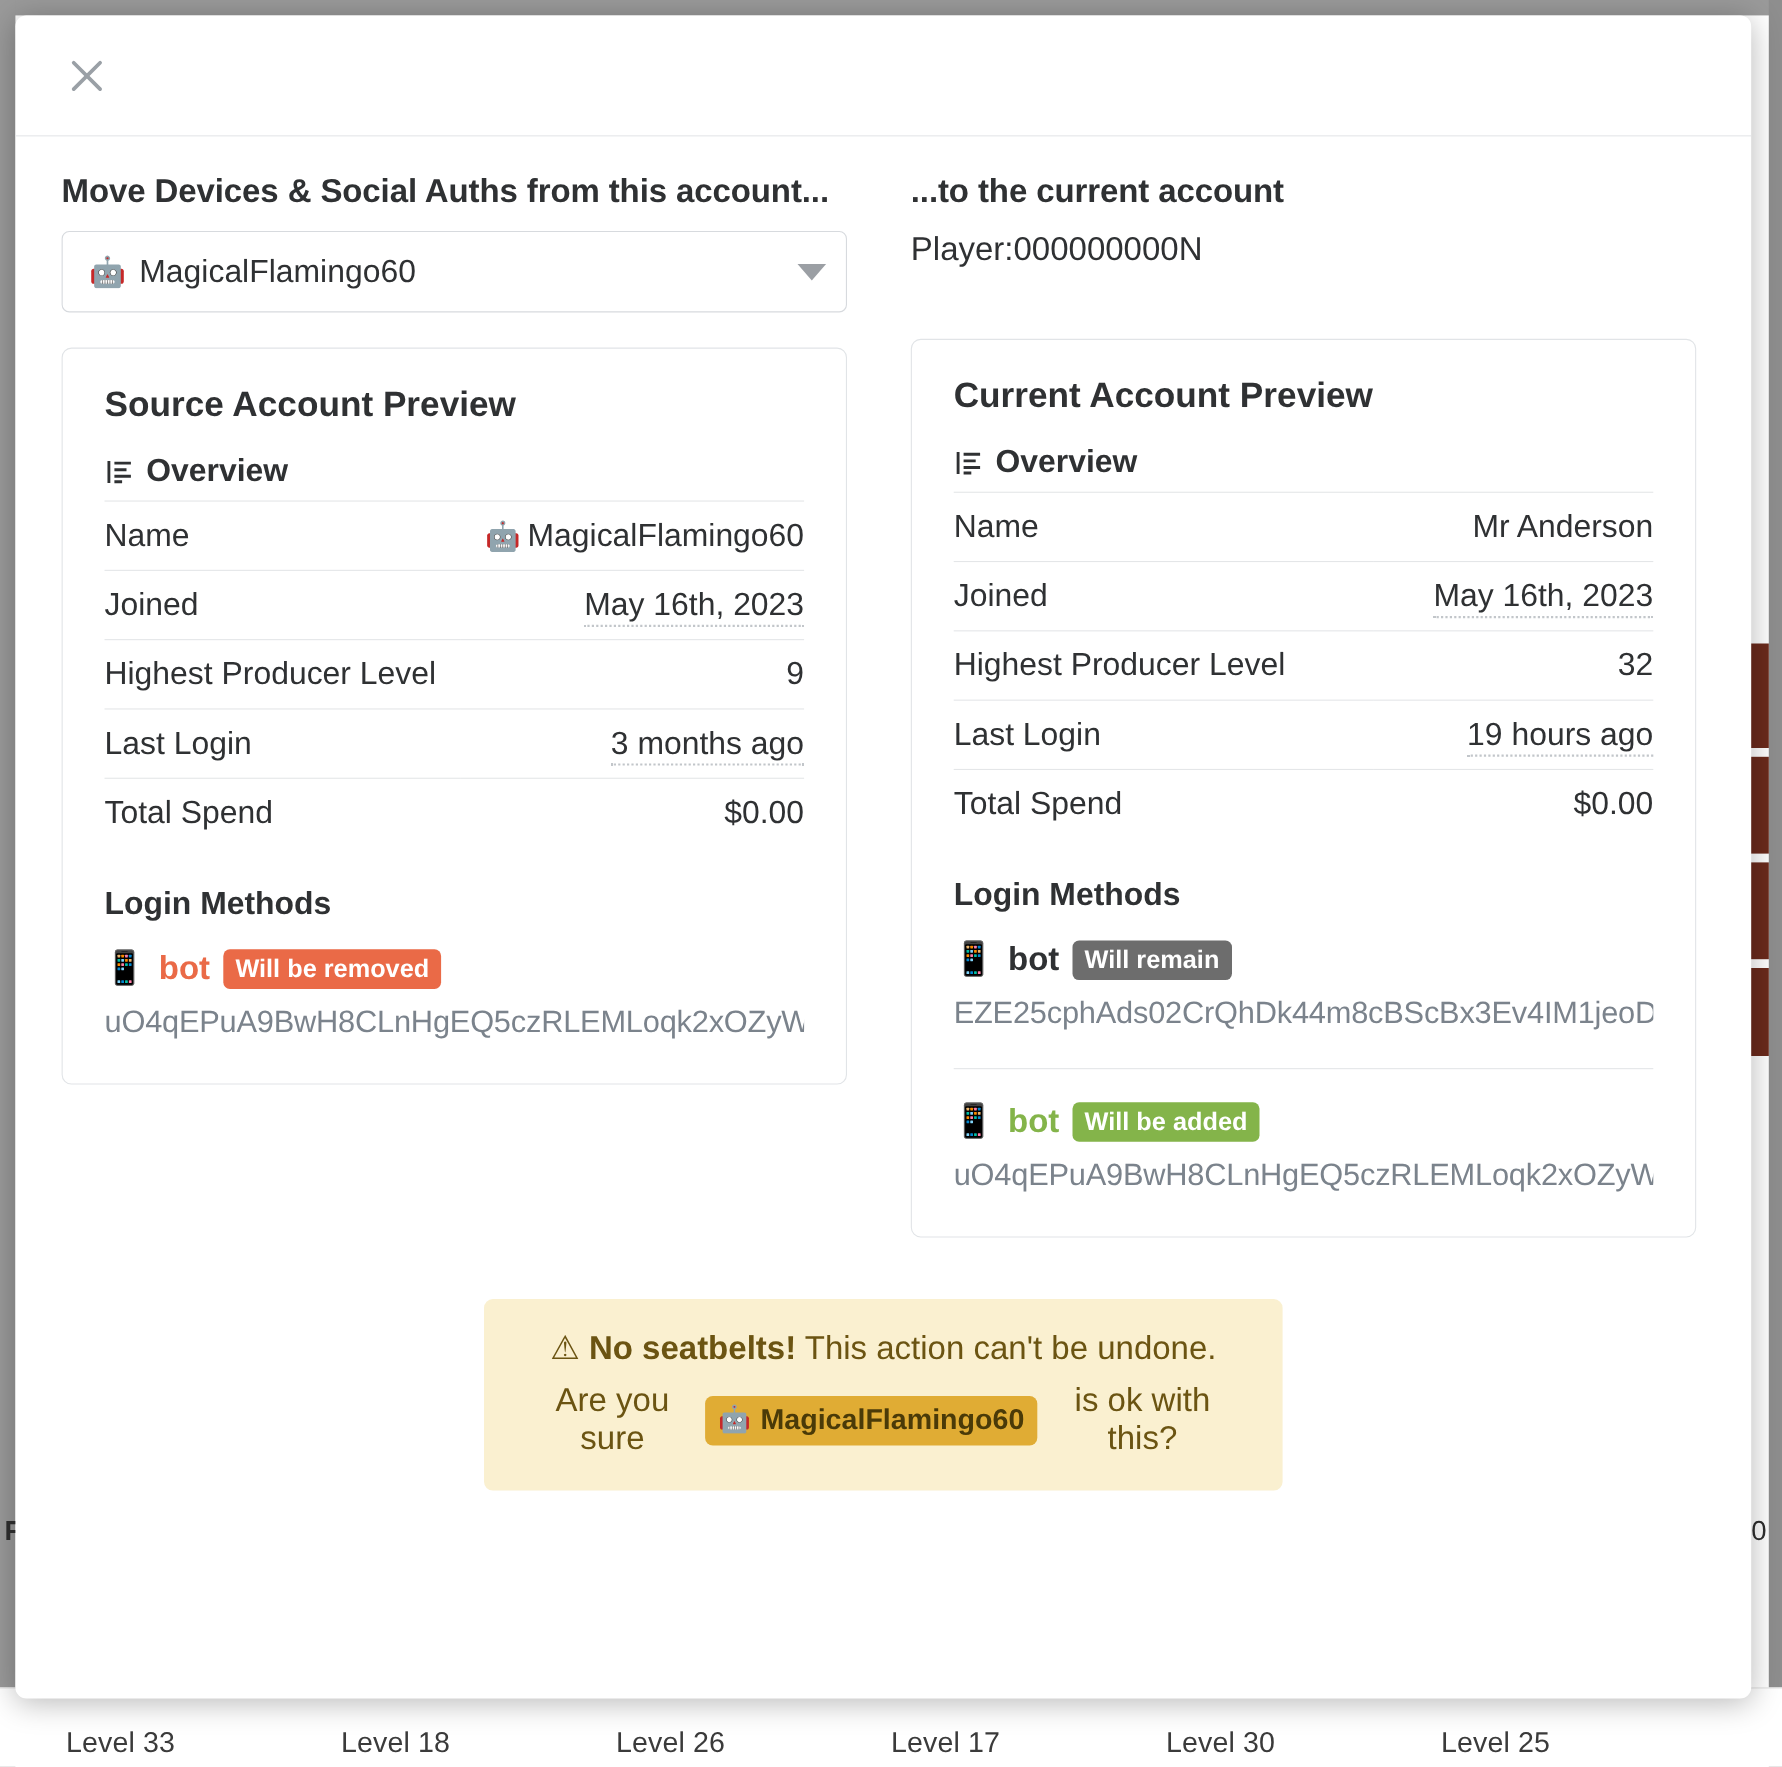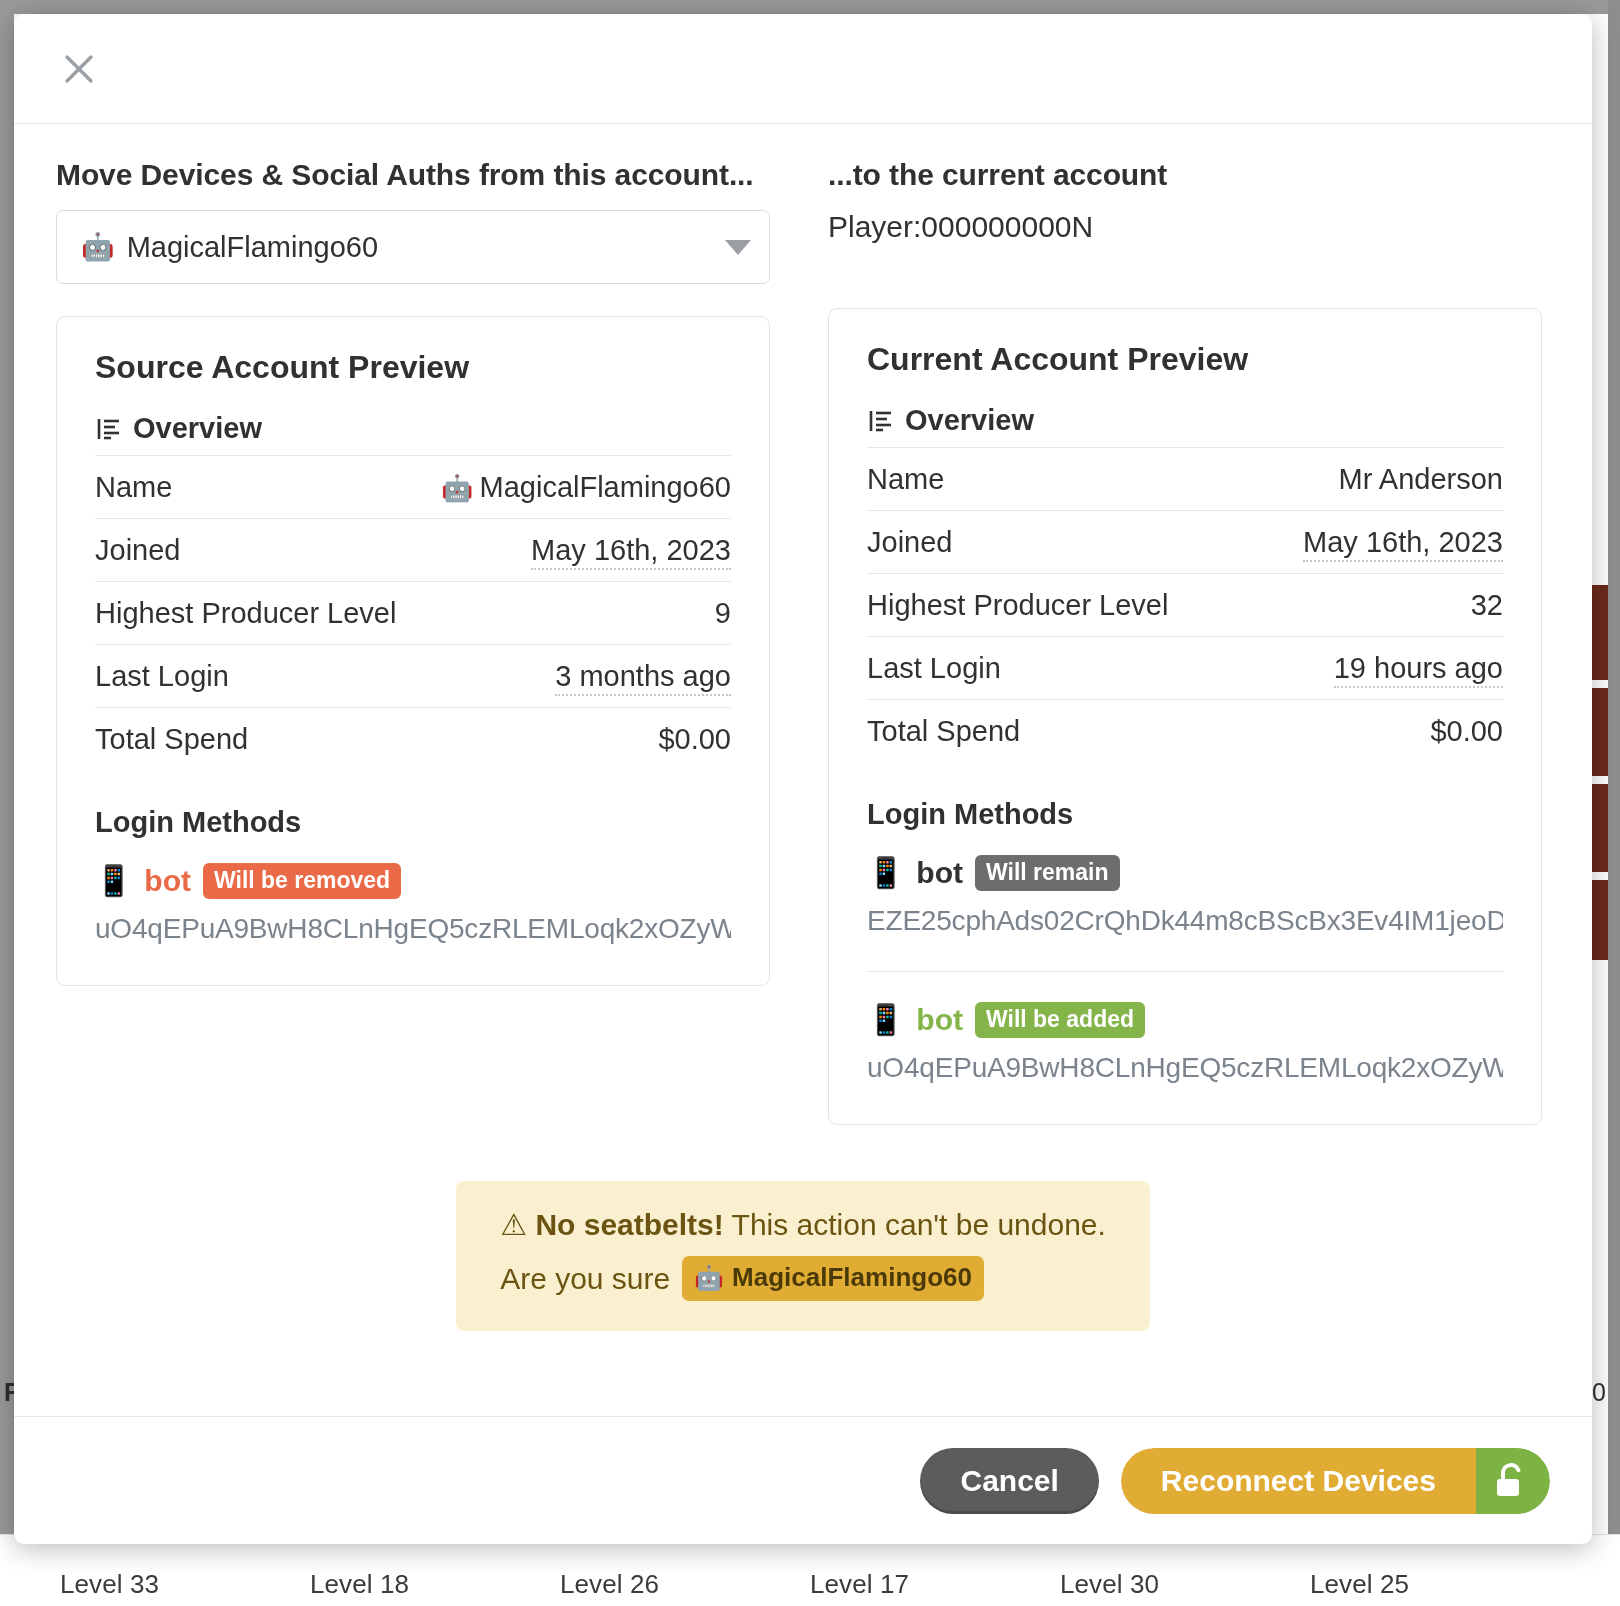--- a/index.html
+++ b/index.html
@@ -383,32 +383,21 @@
             <span>⚠</span>
             <span class="warn-strong">No seatbelts!</span>
             <span>This action can't be undone.</span>
           </div>
           <div class="warn-line2">
             <span>Are you sure</span>
             <span class="warn-chip">
               <span class="chip-emoji">🤖</span>
               <span>MagicalFlamingo60</span>
             </span>
+            <span>is ok with this?</span>
           </div>
         </div>
       </div>
     </div>
 
-    <div class="modal-footer">
-      <button class="btn btn-cancel">Cancel</button>
-      <div class="btn-confirm-group">
-        <button class="btn btn-confirm">Reconnect Devices</button>
-        <div class="btn-lock">
-          <svg width="38" height="40" viewBox="0 0 38 40" aria-hidden="true">
-            <path d="M11 18 V12 a8 8 0 0 1 15.5 -2.8" fill="none" stroke="#ffffff" stroke-width="4" stroke-linecap="round"></path>
-            <rect x="5" y="18" width="22" height="17" rx="3" fill="#ffffff"></rect>
-          </svg>
-        </div>
-      </div>
-    </div>
 
   </div>
 </div>
 
 </body></html>

